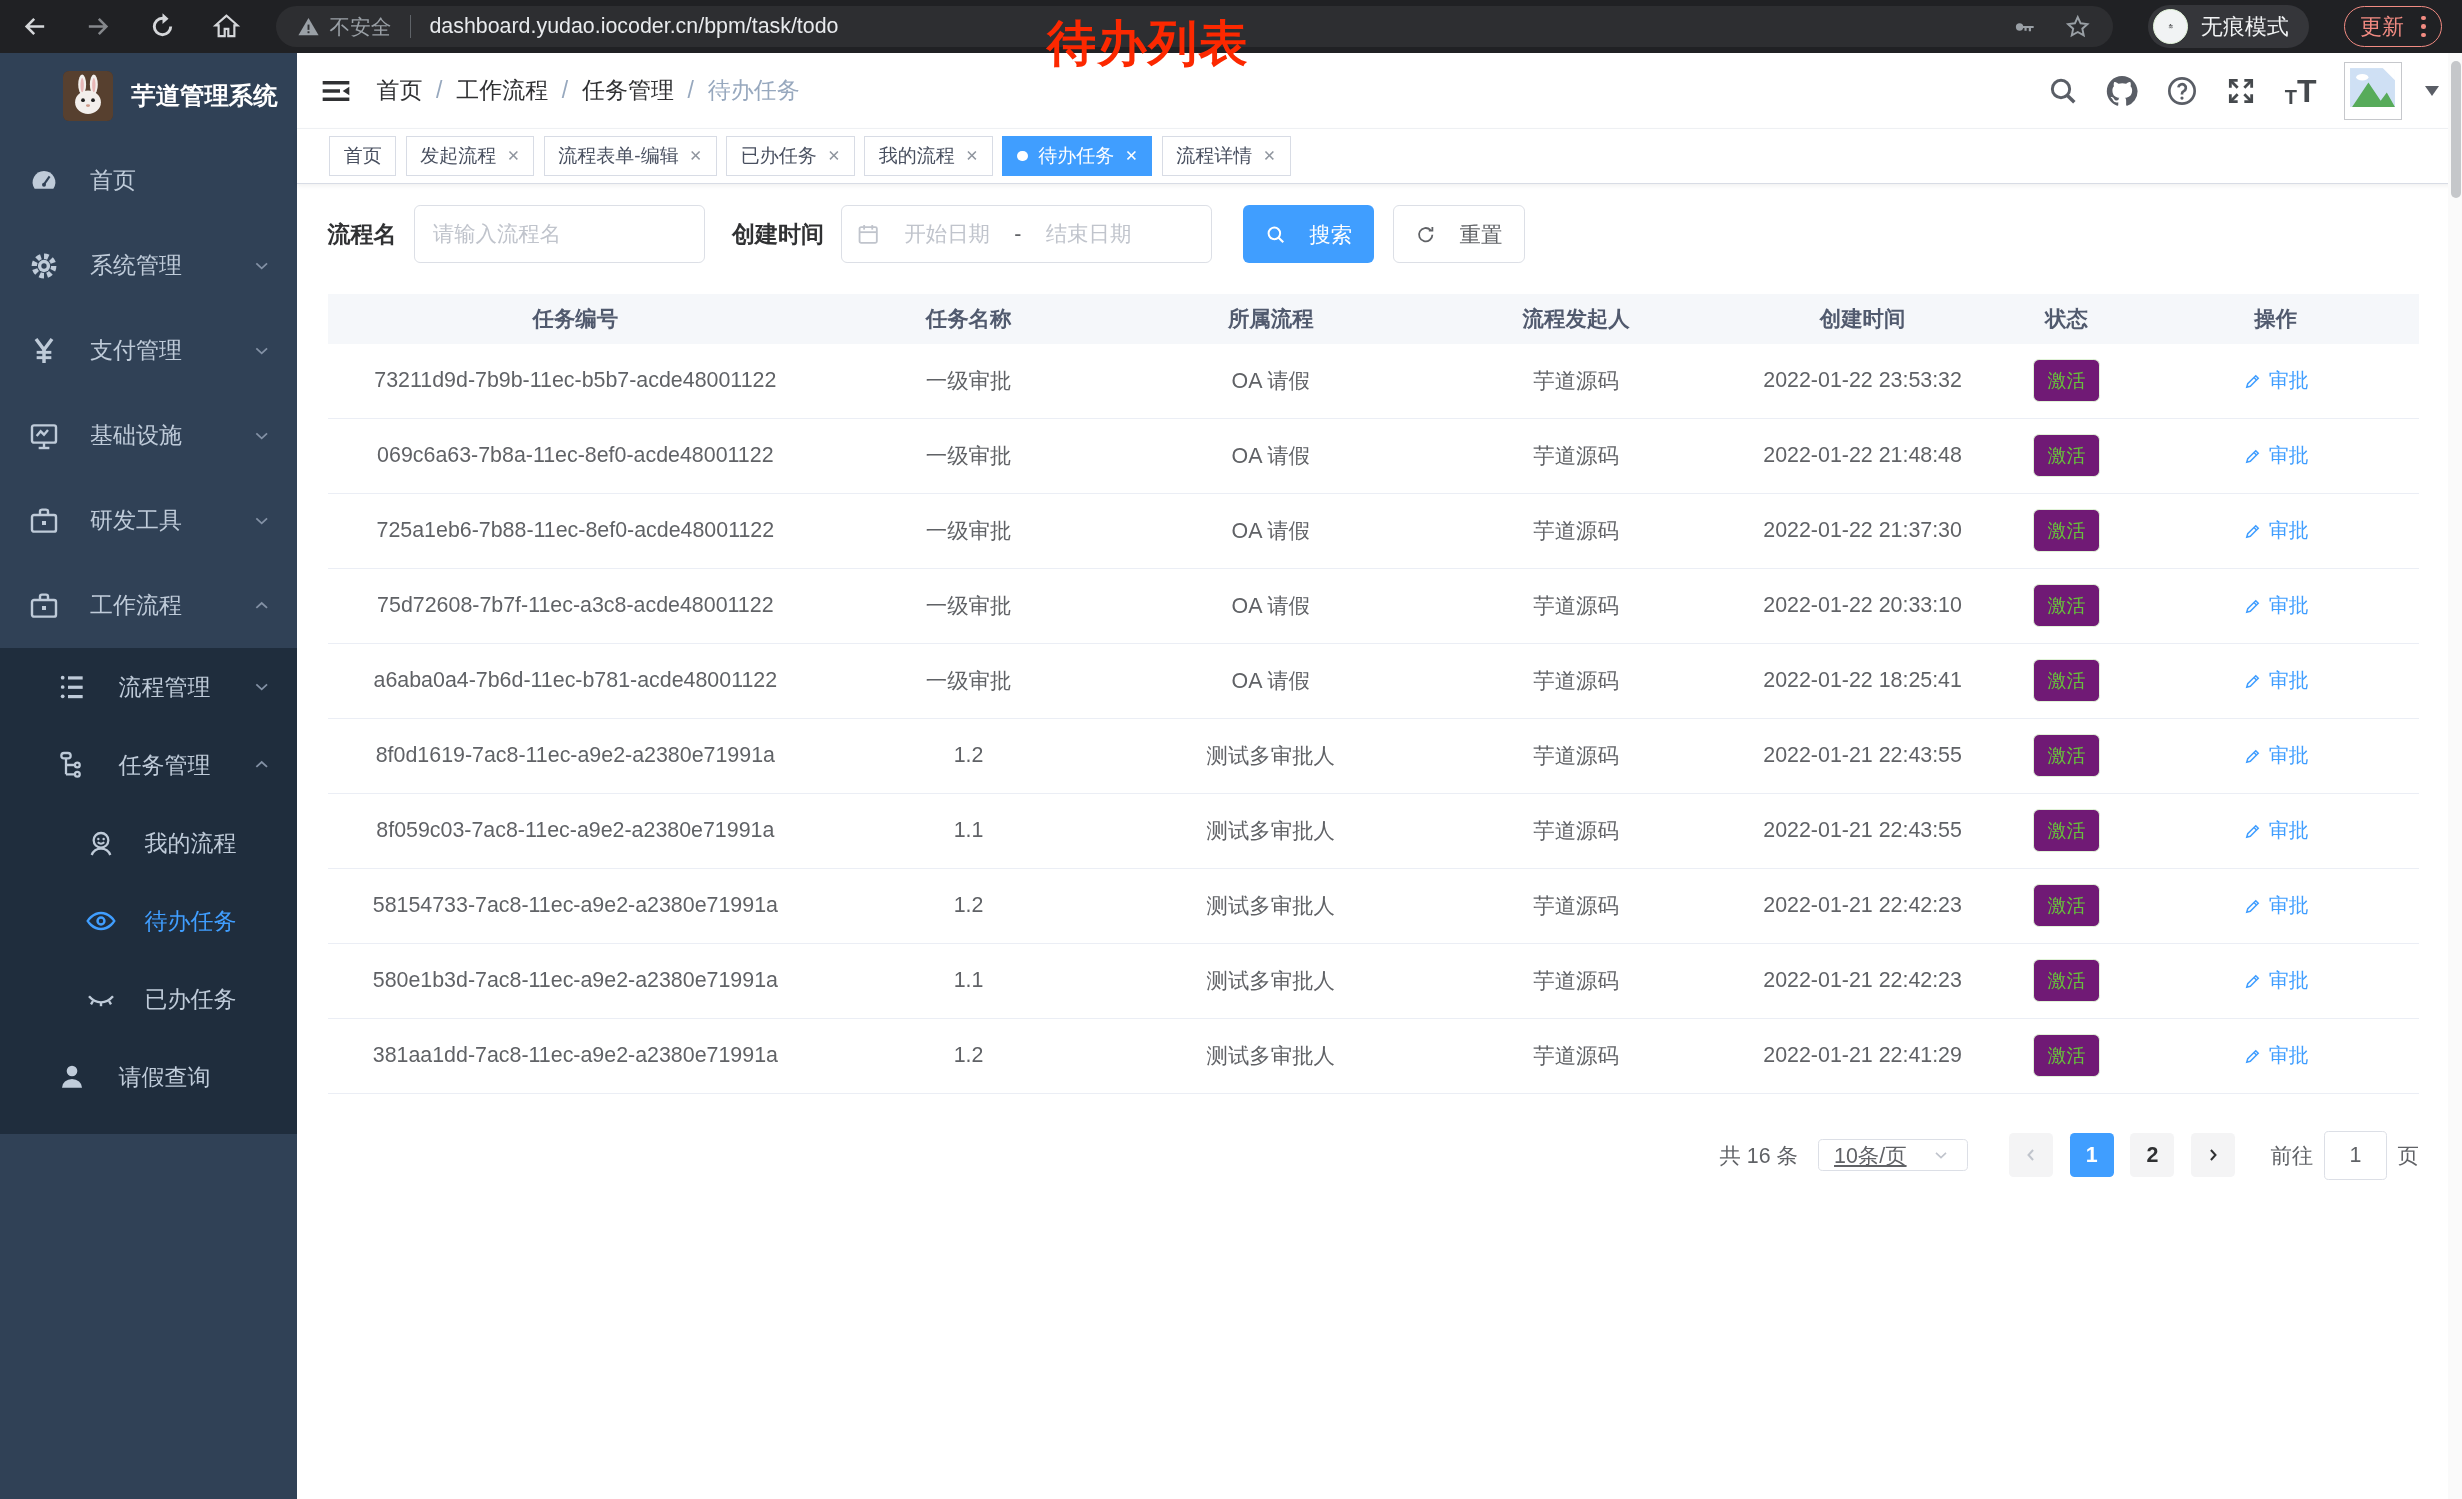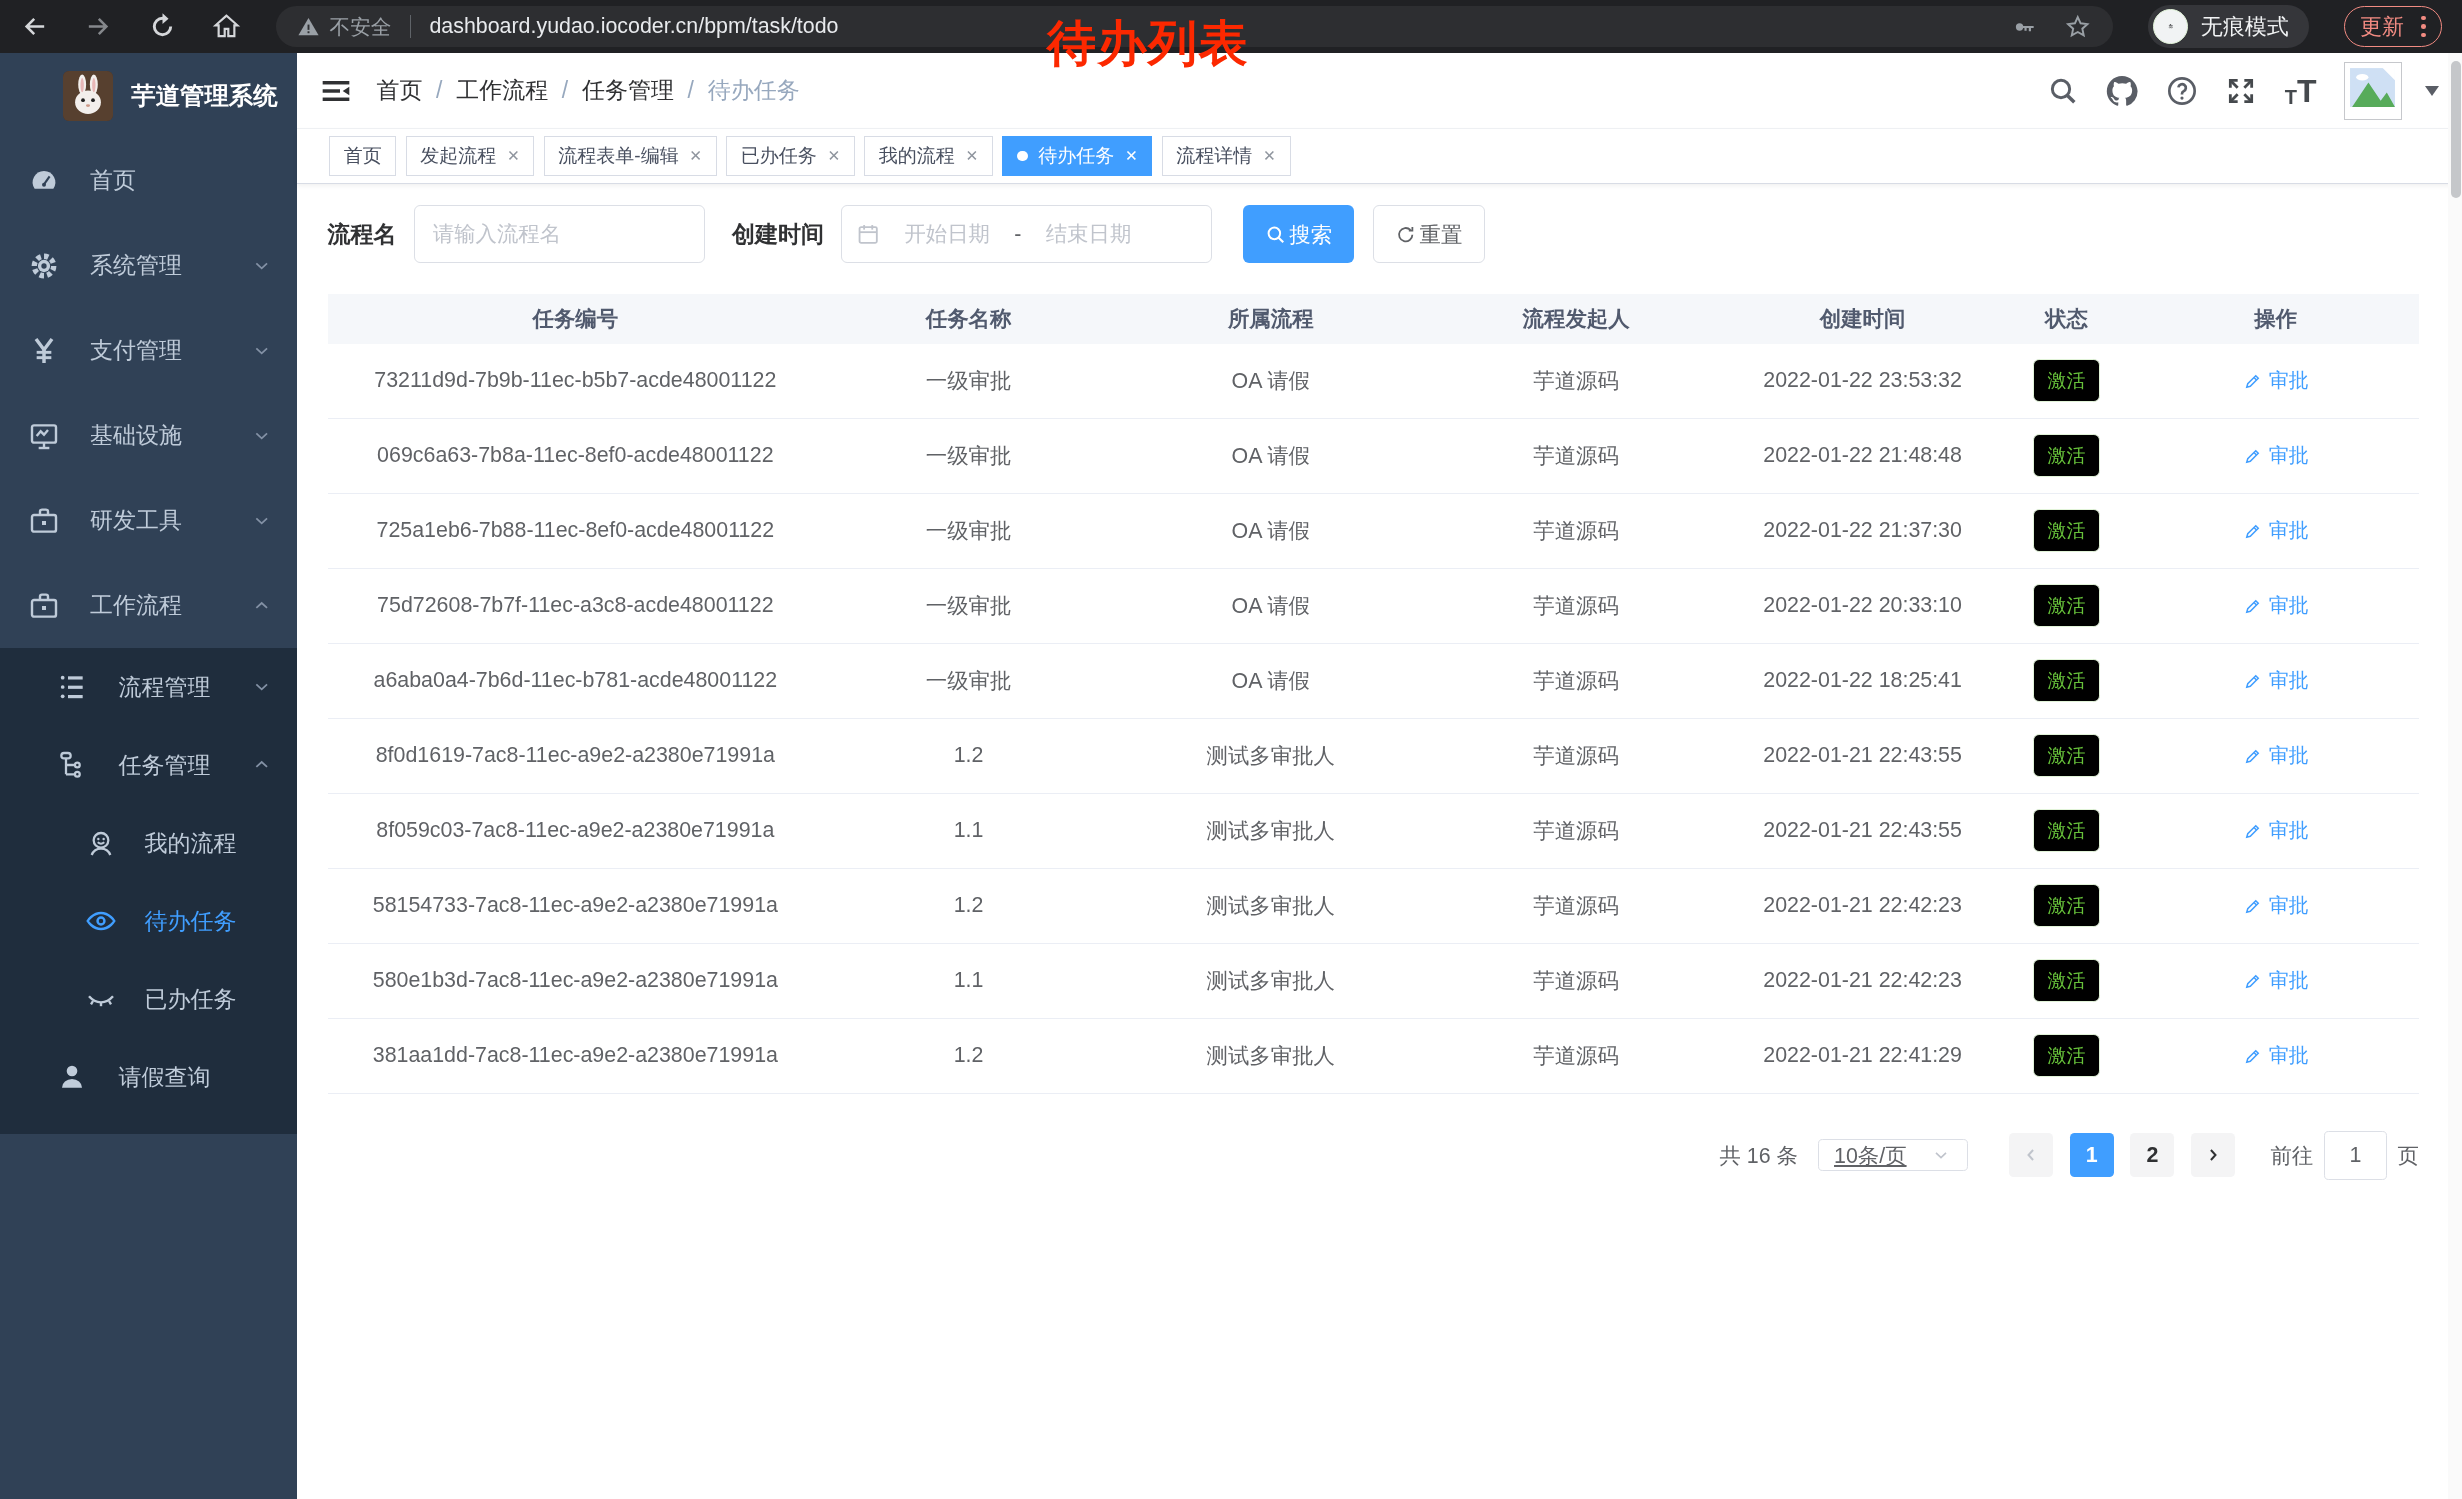--- a/index.html
+++ b/index.html
@@ -69,33 +69,33 @@
   
   .filters { display:flex; align-items:center; margin-bottom:30.5px; }
   .f-label { font-size:23px; font-weight:700; color:#303133; margin-right:17px; white-space:nowrap; }
   .f-label.ml { margin-left:27.5px; }
   .f-input { width:291px; height:58px; border:0.8px solid #dcdfe6; border-radius:6.1px; font-size:21.4px; color:#606266; padding:0 18.3px; outline:none; font-family:inherit; }
   .f-input::placeholder { color:#c0c4cc; }
   .daterange { width:371px; height:58px; border:0.8px solid #dcdfe6; border-radius:6.1px; display:flex; align-items:center; padding:0 13.7px; gap:6.1px; }
   .daterange input { border:none; outline:none; width:122px; font-size:21.4px; color:#606266; text-align:center; font-family:inherit; background:transparent; }
   .daterange input::placeholder { color:#c0c4cc; }
   .daterange .rsep { color:#606266; font-size:21.4px; }
-  .btn { height:58px; border-radius:6.1px; display:flex; align-items:center; gap:3px; font-size:21.4px; padding:0 21.4px; cursor:pointer; border:0.8px solid transparent; }
+  .btn { height:58px; border-radius:6.1px; display:flex; align-items:center; gap:23px; font-size:21.4px; padding:0 21.4px; cursor:pointer; border:0.8px solid transparent; }
   .btn.primary { background:#409eff; color:#fff; margin-left:30.5px; }
   .btn.plain { background:#fff; border-color:#dcdfe6; color:#606266; margin-left:18.3px; }
 
   
   .table { width:100%; font-size:21.4px; color:#606266; }
   .tr { display:flex; align-items:stretch; border-bottom:0.8px solid #ebeef5; }
   .tr.head { background:#f5f7fa; border-bottom:none; }
   .td { display:flex; align-items:center; justify-content:center; text-align:center; padding:0 7.6px; }
   .tr.head .td { height:50px; font-weight:700; color:#515a6e; }
   .tr.body .td { height:74px; }
   .c-id{width:23.7%;} .c-name{width:13.9%;} .c-proc{width:15%;} .c-init{width:14.2%;} .c-time{width:13.2%;} .c-status{width:6.3%;} .c-act{width:13.7%;}
-  .badge { display:inline-flex; align-items:center; height:43px; padding:0 13.7px; background:#000000; border:0.8px solid #e1f3d8; border-radius:6.1px; color:#67c23a; font-size:19px; }
+  .badge { display:inline-flex; align-items:center; height:43px; padding:0 13.7px; background:#701a75; border:0.8px solid #e1f3d8; border-radius:6.1px; color:#67c23a; font-size:19px; }
   .oplink { display:inline-flex; align-items:center; gap:6.1px; color:#409eff; font-size:20px; cursor:pointer; text-decoration:none; }
 
   
   .pager { display:flex; align-items:center; justify-content:flex-end; gap:12.2px; margin-top:37px; font-size:21.4px; color:#606266; }
   .psel { width:150px; height:32px; border:0.8px solid #dcdfe6; border-radius:4.6px; display:flex; align-items:center; justify-content:space-between; padding:0 15.3px; margin-left:7.6px; cursor:pointer;text-decoration:underline; }
   .pbtn { min-width:44px; height:44px; border-radius:4.6px; background:#f4f4f5; display:flex; align-items:center; justify-content:center; font-weight:700; color:#303133; cursor:pointer; margin-left:4.6px; }
   .pbtn.first { margin-left:29px; }
   .pbtn.cur { background:#409eff; color:#fff; }
   .goto { margin-left:23px; display:flex; align-items:center; gap:10.7px; }
   .ginput { width:63px; height:49px; border:0.8px solid #dcdfe6; border-radius:4.6px; text-align:center; font-size:21.4px; color:#606266; outline:none; font-family:inherit; }

